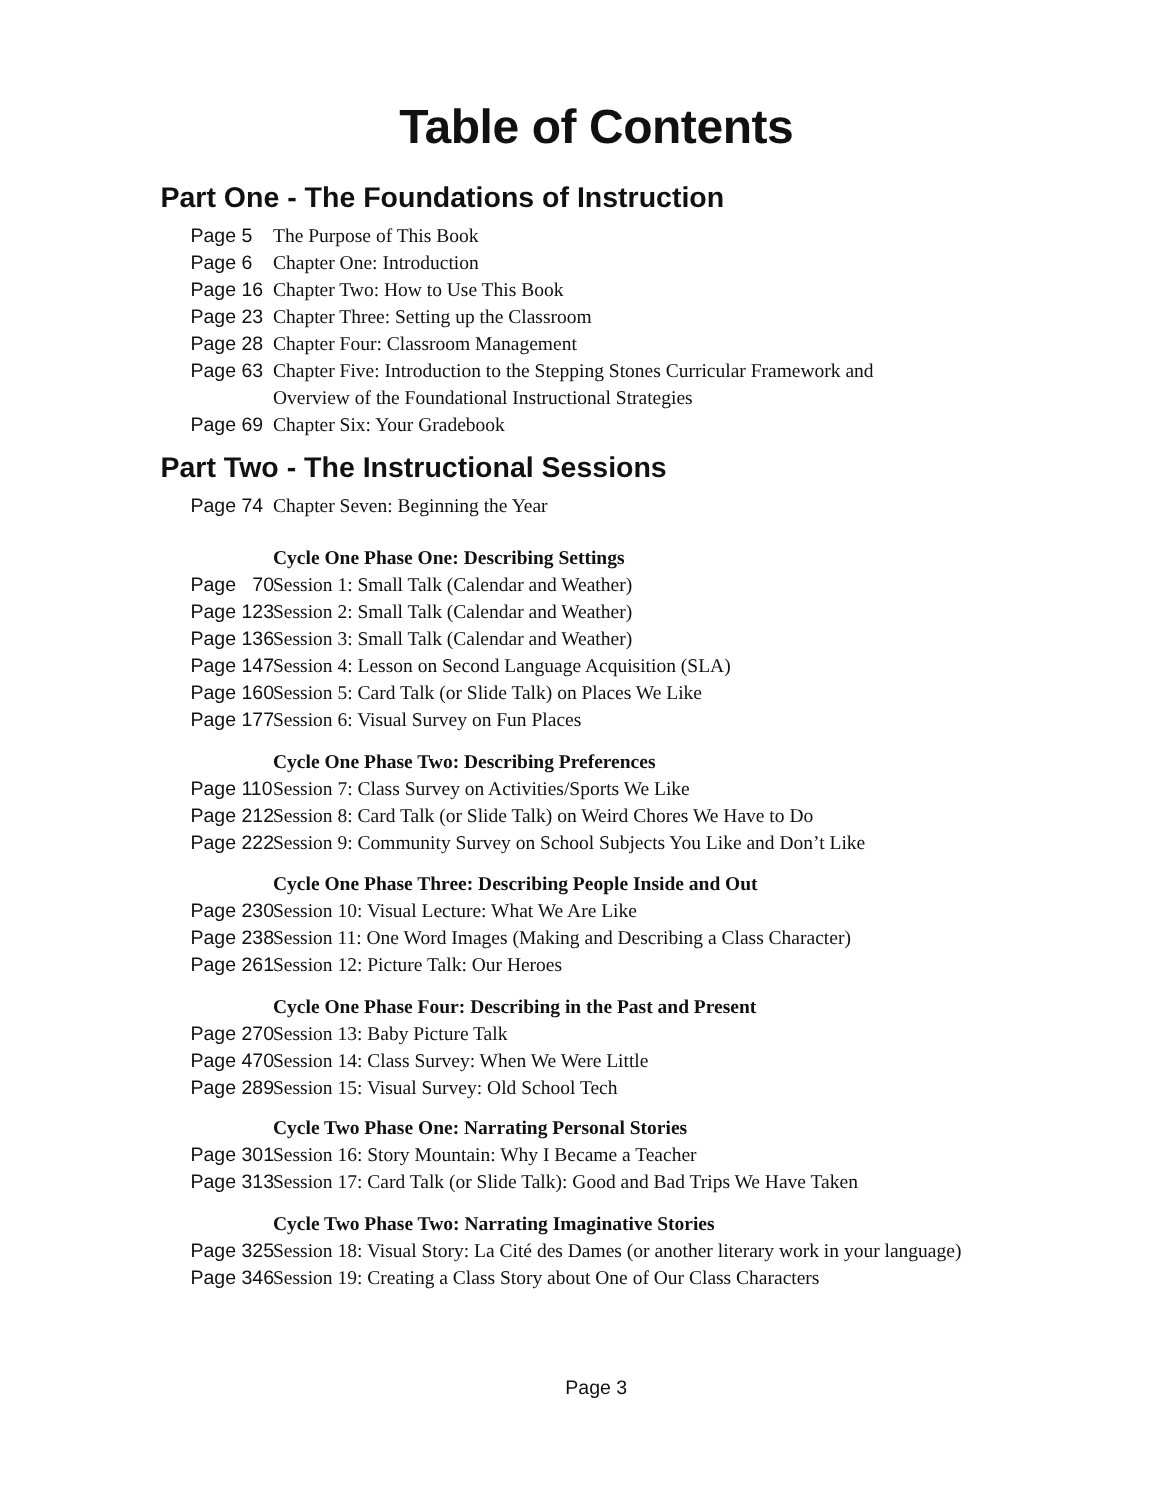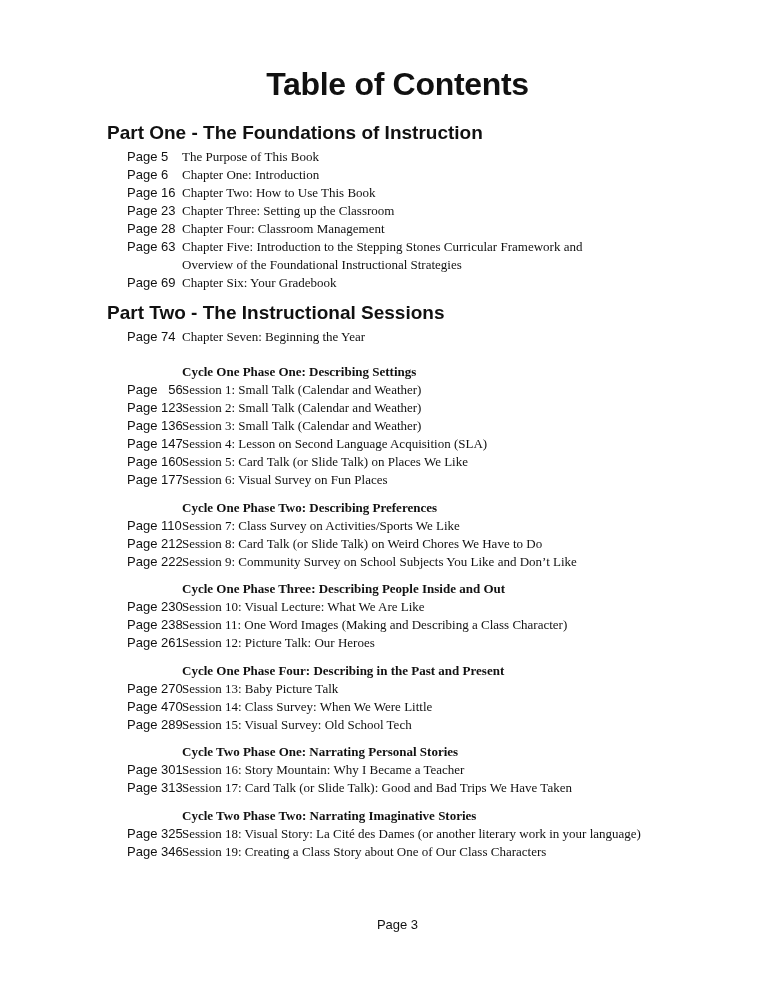--- a/index.html
+++ b/index.html
@@ -67,21 +67,21 @@
   <div class="part" style="top:302px">Part Two - The Instructional Sessions</div>
   <div class="row" style="top:328px">
       <span class="pg">Page 74</span>
       <span class="tx">Chapter Seven:  Beginning the Year</span>
     </div>
 
   <div class="row cycle" style="top:363px">
       <span class="tx">Cycle One Phase One:  Describing Settings</span>
     </div>
   <div class="row" style="top:381px">
-      <span class="pg" style="white-space:pre">Page   56</span>
+      <span class="pg" style="white-space:pre">Page   70</span>
       <span class="tx">Session 1:  Small Talk (Calendar and Weather)</span>
     </div>
   <div class="row" style="top:399px">
       <span class="pg">Page 123</span>
       <span class="tx">Session 2:  Small Talk (Calendar and Weather)</span>
     </div>
   <div class="row" style="top:417px">
       <span class="pg">Page 136</span>
       <span class="tx">Session 3:  Small Talk (Calendar and Weather)</span>
     </div>

